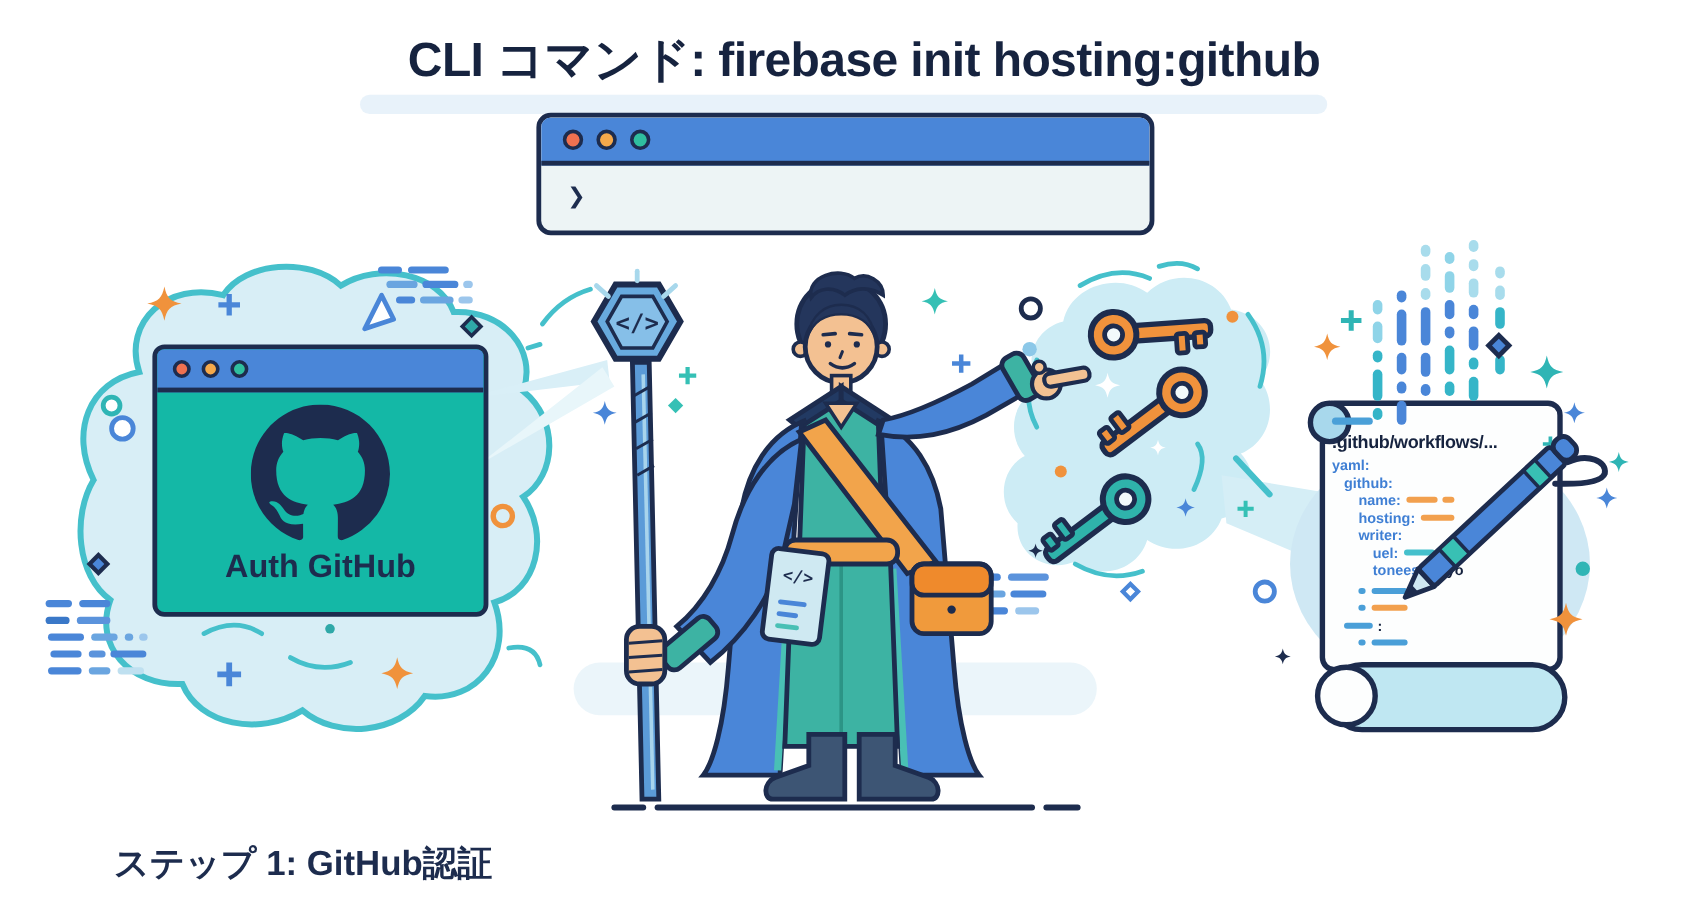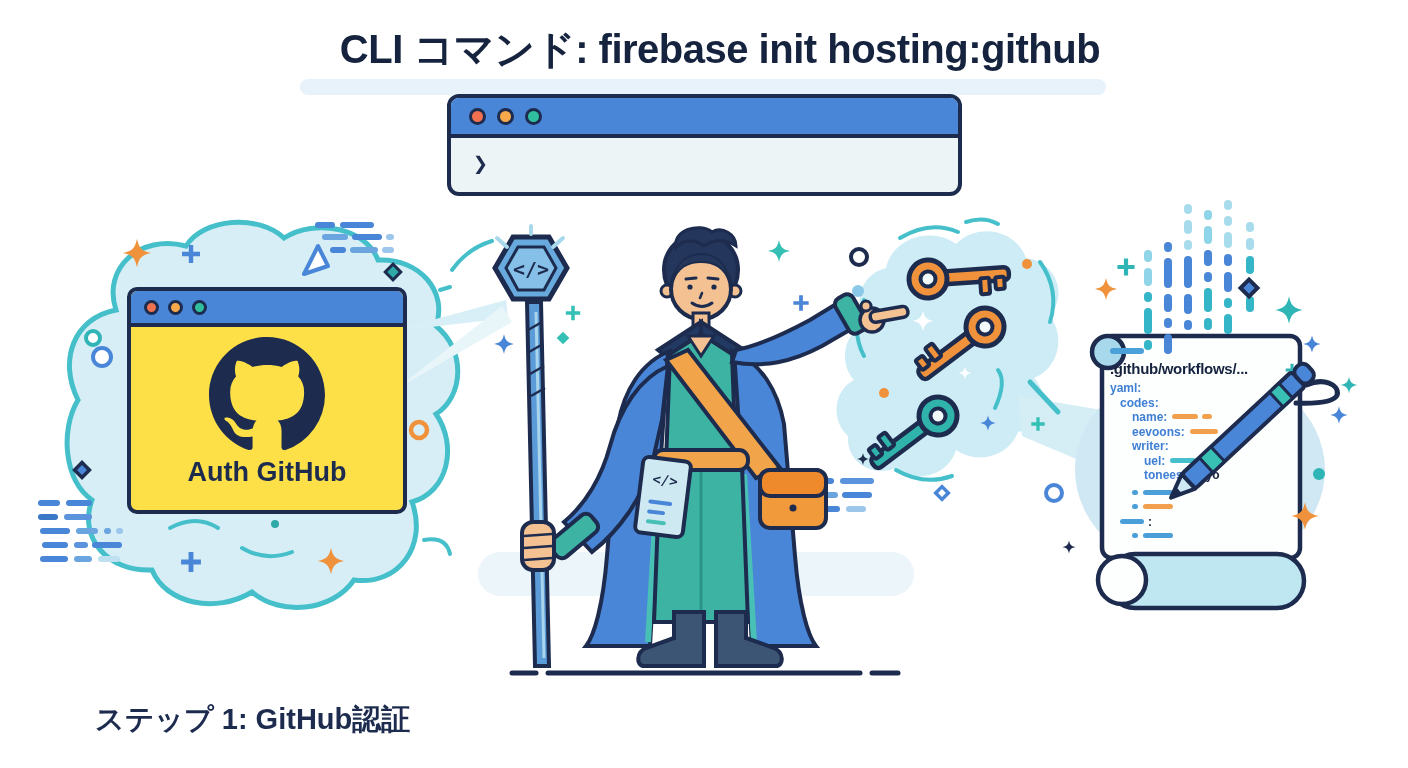--- a/index.html
+++ b/index.html
@@ -18,21 +18,21 @@
     border:4px solid #1d2c4e;border-radius:12px;overflow:hidden;}
   .term-bar{height:36px;background:#4a86d8;border-bottom:4px solid #1d2c4e;
     display:flex;align-items:center;padding-left:18px;gap:11px;}
   .dot{width:17px;height:17px;border-radius:50%;border:3px solid #1d2c4e;box-sizing:border-box;}
   .dot.r{background:#ef7150;} .dot.y{background:#f5a94b;} .dot.g{background:#2fbf9f;}
   .term-body{display:flex;align-items:center;height:50px;padding-left:22px;
     font-family:"DejaVu Sans Mono",monospace;font-weight:bold;font-size:25px;color:#1d2c4e;}
   .term-body .prompt{margin-right:14px;}
 
   
-  .gh-window{left:127px;top:287px;width:272px;height:219px;background:#fde047;
+  .gh-window{left:127px;top:287px;width:272px;height:219px;background:#14b8a6;
     border:4px solid #1d2c4e;border-radius:10px;overflow:hidden;}
   .gh-bar{height:32px;background:#4a86d8;border-bottom:4px solid #1d2c4e;
     display:flex;align-items:center;padding-left:13px;gap:9px;}
   .gh-bar .dot{width:15px;height:15px;}
   .gh-body{display:flex;flex-direction:column;align-items:center;}
   .gh-logo{margin-top:10px;}
   .gh-label{margin-top:4px;font-size:27px;font-weight:700;color:#1d2c4e;}
 
   
   .scroll-text{left:1100px;top:348px;width:200px;}
@@ -356,23 +356,23 @@
       <path fill="#1d2c4e" d="M8 0C3.58 0 0 3.58 0 8c0 3.54 2.29 6.53 5.47 7.59.4.07.55-.17.55-.38 0-.19-.01-.82-.01-1.49-2.01.37-2.53-.49-2.69-.94-.09-.23-.48-.94-.82-1.13-.28-.15-.68-.52-.01-.53.63-.01 1.08.58 1.23.82.72 1.21 1.87.87 2.33.66.07-.52.28-.87.51-1.07-1.78-.2-3.64-.89-3.64-3.95 0-.87.31-1.59.82-2.15-.08-.2-.36-1.02.08-2.12 0 0 .67-.21 2.2.82.64-.18 1.32-.27 2-.27s1.36.09 2 .27c1.53-1.04 2.2-.82 2.2-.82.44 1.1.16 1.92.08 2.12.51.56.82 1.27.82 2.15 0 3.07-1.87 3.75-3.65 3.95.29.25.54.73.54 1.48 0 1.07-.01 1.93-.01 2.2 0 .21.15.46.55.38A8.01 8.01 0 0 0 16 8c0-4.42-3.58-8-8-8z"></path>
     </svg>
     <div class="gh-label">Auth GitHub</div>
   </div>
 </div>
 
 <div class="overlay scroll-text">
   <div class="s-dash"></div>
   <div class="s-file">.github/workflows/...</div>
   <div class="y" style="padding-left:10px"><span class="k">yaml:</span></div>
-  <div class="y" style="padding-left:20px"><span class="k">codes:</span></div>
+  <div class="y" style="padding-left:20px"><span class="k">github:</span></div>
   <div class="y" style="padding-left:32px"><span class="k">name:</span><span class="dash o" style="width:26px"></span><span class="dash o" style="width:10px"></span></div>
-  <div class="y" style="padding-left:32px"><span class="k">eevoons:</span><span class="dash o" style="width:28px"></span></div>
+  <div class="y" style="padding-left:32px"><span class="k">hosting:</span><span class="dash o" style="width:28px"></span></div>
   <div class="y" style="padding-left:32px"><span class="k">writer:</span></div>
   <div class="y" style="padding-left:44px"><span class="k">uel:</span><span class="dash t" style="width:26px"></span></div>
   <div class="y" style="padding-left:44px"><span class="k">tonees:</span><span class="val">peyo</span></div>
   <div class="y" style="padding-left:32px;margin-top:3px"><span class="ydot"></span><span class="dash b" style="width:30px"></span></div>
   <div class="y" style="padding-left:32px"><span class="ydot"></span><span class="dash o" style="width:30px"></span></div>
   <div class="y" style="padding-left:20px"><span class="dash b" style="width:24px"></span><span class="colon">:</span></div>
   <div class="y" style="padding-left:32px"><span class="ydot"></span><span class="dash b" style="width:30px"></span></div>
 </div>
 
 <svg id="pen-layer" width="250" height="210" viewBox="0 0 250 210" style="left:1130px;top:330px">

